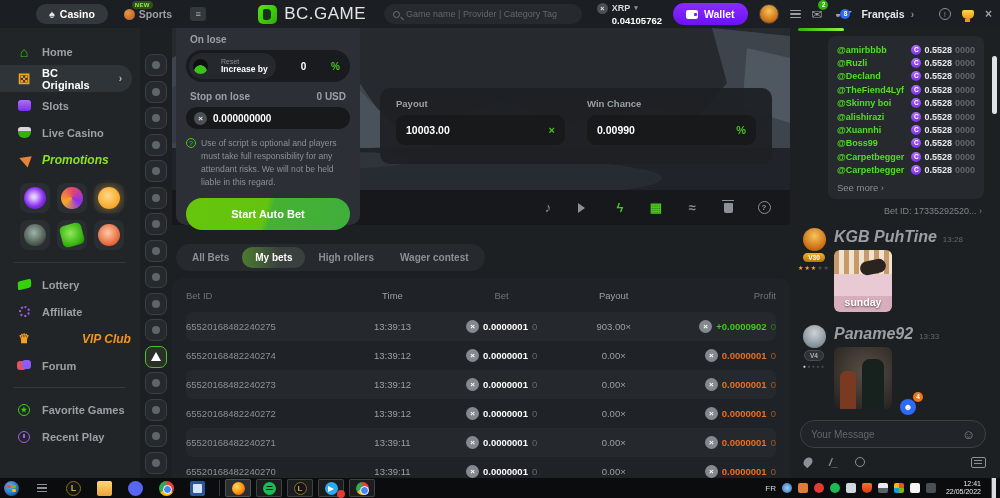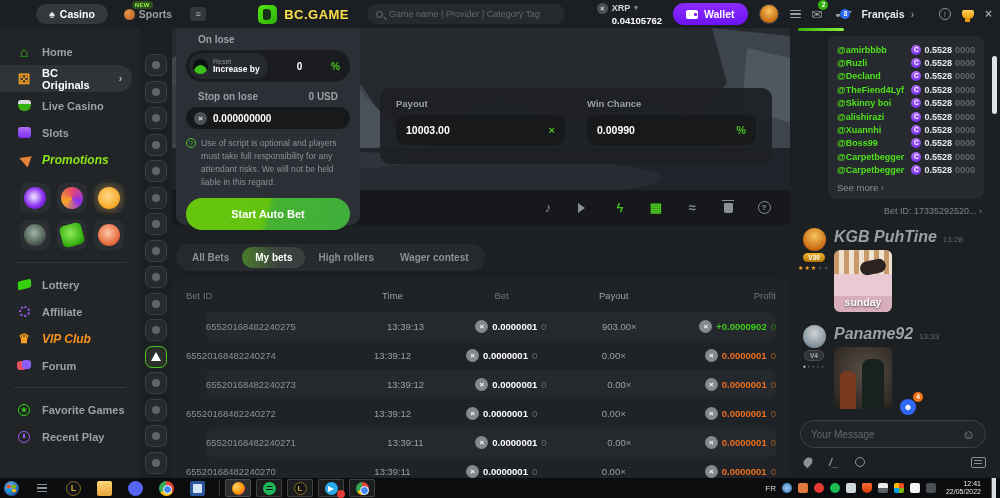--- a/index.html
+++ b/index.html
@@ -10,21 +10,21 @@
   .navbar { position:absolute; top:0; left:0; right:0; height:28px; background:#1b1e22; display:flex; align-items:center; z-index:30; }
   .pill-casino { margin-left:36px; display:flex; align-items:center; gap:5px; background:#33383c; border-radius:14px; padding:4px 13px; color:#fff; font-weight:bold; font-size:10.5px; }
   .spade { color:#e8eaec; font-size:11px; }
   .sports { margin-left:16px; display:flex; align-items:center; gap:4px; color:#9aa0a5; font-weight:bold; font-size:10.5px; position:relative; }
   .bball { width:11px; height:11px; border-radius:50%; background:radial-gradient(circle at 35% 35%, #e8964a, #b05a1e); }
   .newbadge { position:absolute; top:-7px; left:8px; background:#2f4d1d; color:#8df33c; font-size:6px; font-weight:bold; padding:1px 3px; border-radius:4px; letter-spacing:.3px; }
   .menu-sq { margin-left:18px; width:16px; height:14px; background:#33383c; border-radius:3px; color:#aeb4b9; font-size:9px; line-height:14px; text-align:center; }
   .logo { margin-left:52px; display:flex; align-items:center; gap:7px; }
   .logo-mark { width:19px; height:19px; border-radius:5px; background:linear-gradient(135deg,#53e80b,#2cb00a); position:relative; }
   .logo-mark::after { content:""; position:absolute; left:5px; top:4px; width:8px; height:11px; border-radius:2px 4px 4px 2px; background:#16321a; }
-  .logo-text { color:#fde047; font-weight:700; font-size:13px; letter-spacing:.5px; }
+  .logo-text { color:#e5e5e5; font-weight:400; font-size:17px; letter-spacing:.5px; }
   .search { margin-left:18px; width:198px; height:20px; background:#26292d; border-radius:11px; display:flex; align-items:center; padding:0 9px; gap:6px; }
   .mag { width:7px; height:7px; border:1.4px solid #6d747a; border-radius:50%; position:relative; flex:none; }
   .mag::after { content:""; position:absolute; left:6px; top:6px; width:4px; height:1.4px; background:#6d747a; transform:rotate(45deg); }
   .search input { background:transparent; border:none; outline:none; color:#9aa0a5; font-size:9px; width:100%; font-family:"Liberation Sans",sans-serif; }
   .search input::placeholder { color:#62686d; }
   .nav-right { margin-left:auto; margin-right:8px; display:flex; align-items:center; gap:11px; }
   .currency { display:flex; flex-direction:column; gap:1px; cursor:pointer; }
   .cur-row { display:flex; align-items:center; gap:4px; color:#d7dadc; font-size:9px; font-weight:bold; }
   .coin-x { width:11px; height:11px; border-radius:50%; background:#4a5055; color:#e8eaec; font-size:7px; line-height:11px; text-align:center; font-weight:bold; flex:none; }
   .caret { color:#8b9196; font-size:7px; }
@@ -57,21 +57,21 @@
   .side-item.active { background:#2f3438; border-radius:0 15px 15px 0; width:132px; color:#fff; }
   .side-item .grow { flex:1; }
   .side-item .chev { color:#b7bcc0; font-size:10px; margin-right:10px; }
   .s-ic { width:16px; height:16px; flex:none; display:flex; align-items:center; justify-content:center; font-size:13px; }
   .ic-home { color:#35d10e; font-size:14px; font-weight:bold; }
   .ic-dice { color:#f7a01d; font-size:14px; }
   .ic-slots { width:13px; height:11px; border-radius:3px; background:linear-gradient(180deg,#b06ef7,#7b2ff0); }
   .ic-live { width:13px; height:11px; border-radius:3px 3px 6px 6px; background:linear-gradient(180deg,#d9d9d9 40%,#35b10e 40%); }
   .ic-promo { width:0; height:0; border-top:6px solid transparent; border-bottom:6px solid transparent; border-right:11px solid #e8833a; transform:rotate(20deg); }
   .promo-label { color:#8ce31a; font-style:italic; font-weight:900; font-size:12px; }
-  .vip-label { color:#f7941d; font-style:italic; font-weight:900; font-size:12px; }
+  .vip-label { color:#f7941d; font-style:italic; font-weight:900; font-size:12px;margin-left:40px; }
   .ic-lottery { width:13px; height:9px; background:#35d10e; transform:skewX(-12deg) rotate(-14deg); border-radius:2px; }
   .ic-aff { width:11px; height:11px; border:2.5px dotted #a35ced; border-radius:50%; }
   .ic-crown { color:#f7a01d; font-size:13px; }
   .ic-forum { position:relative; width:14px; height:11px; }
   .ic-forum i { position:absolute; width:9px; height:9px; border-radius:3px; }
   .ic-forum i:first-child { left:0; top:1px; background:#e8505b; }
   .ic-forum i:last-child { right:0; top:0; background:#8b5cf6; }
   .ic-fair { width:13px; height:10px; background:linear-gradient(180deg,#8b9196 30%,#6b4fd0 30%); border-radius:2px; }
   .ic-fav { width:12px; height:12px; border:1.4px solid #35d10e; border-radius:50%; color:#35d10e; font-size:7px; line-height:10px; text-align:center; }
   .ic-recent { width:12px; height:12px; border:1.6px solid #a35ced; border-radius:50%; position:relative; }
@@ -100,23 +100,23 @@
   .footerbar { position:absolute; top:162px; left:0; right:0; height:35px; background:#16181b; display:flex; align-items:center; justify-content:flex-end; gap:20px; padding-right:18px; }
   .f-ic { color:#8b9196; font-size:13px; font-weight:bold; display:flex; align-items:center; justify-content:center; width:16px; cursor:pointer; }
   .f-ic.green { color:#49c520; }
   .speaker { width:0; height:0; border:5px solid transparent; border-right:7px solid #8b9196; transform:rotate(180deg); }
   .trash { width:9px; height:10px; background:#8b9196; border-radius:1px 1px 2px 2px; position:relative; }
   .trash::after { content:""; position:absolute; top:-3px; left:-1.5px; width:12px; height:1.8px; background:#8b9196; }
   .help { width:13px; height:13px; border:1.3px solid #8b9196; border-radius:50%; font-size:8px; line-height:11px; text-align:center; }
 
   
   .betpanel { position:absolute; left:4px; top:0; width:184px; height:197px; background:#2c3036; border-radius:0 0 10px 10px; padding:2px 10px 10px; z-index:5; }
-  .bp-label { color:#9aa0a5; font-size:10px; font-weight:bold; margin:4px 12px 5px; display:flex; justify-content:space-between; }
+  .bp-label { color:#9aa0a5; font-size:10px; font-weight:bold; margin:4px 4px 5px; display:flex; justify-content:space-between; }
   .toggle-row { height:32px; background:#191b1e; border-radius:16px; display:flex; align-items:center; padding:0 10px 0 3px; }
-  .knob { height:26px; background:#25282c; border-radius:13px; display:flex; align-items:center; gap:5px; padding:0 8px 0 4px; }
+  .knob { height:26px; background:#25282c; border-radius:13px; display:flex; align-items:center; gap:13px; padding:0 8px 0 4px; }
   .knob-circle { width:15px; height:15px; border-radius:50%; background:radial-gradient(circle at 50% 85%, #3bc117 42%, #0d0f10 46%); flex:none; }
   .knob-txt { display:flex; flex-direction:column; line-height:1.05; }
   .knob-txt .t1 { color:#8b9196; font-size:7px; }
   .knob-txt .t2 { color:#fff; font-size:8.5px; font-weight:bold; }
   .tog-val { flex:1; text-align:center; color:#fff; font-size:10px; font-weight:bold; }
   .tog-unit { color:#49c520; font-size:10px; font-weight:bold; }
   .bp-input { height:22px; background:#17191b; border-radius:11px; display:flex; align-items:center; gap:6px; padding:0 8px; }
   .bp-input .coin-x { width:13px; height:13px; line-height:13px; font-size:8px; }
   .bp-input b { color:#fff; font-size:10px; }
   .notice { display:flex; gap:5px; margin-top:8px; }
@@ -135,21 +135,21 @@
 
   
   .tabs { position:absolute; top:216px; left:4px; display:inline-flex; background:#26292d; border-radius:15px; padding:3px; }
   .tab { padding:5px 13px; border-radius:12px; color:#8b9196; font-size:10px; font-weight:bold; cursor:pointer; }
   .tab.active { color:#fff; background:linear-gradient(90deg,#4b7c2e 0%,#3a403e 60%); }
 
   
   .bets-table { position:absolute; top:250px; left:0; right:0; bottom:-10px; background:#1f2226; border-radius:10px 10px 0 0; padding:0 14px; overflow:hidden; }
   .trow { display:flex; align-items:center; height:29px; font-size:9.5px; }
   .trow.head { height:34px; color:#6f767c; }
-  .trow.stripe { background:#25282c; border-radius:6px;margin-left:20px; }
+  .trow.stripe { background:#25282c; border-radius:6px; }
   .c-id { width:28%; color:#8b9196; }
   .trow.head .c-id { color:#6f767c; }
   .c-time { width:14%; text-align:center; color:#9aa0a5; }
   .c-bet { width:23%; display:flex; align-items:center; justify-content:center; gap:4px; }
   .c-pay { width:15%; text-align:center; color:#9aa0a5; }
   .c-profit { width:20%; display:flex; align-items:center; justify-content:flex-end; gap:4px; }
   .c-bet b { color:#fff; }
   .dim { color:#62686d; }
   .win { color:#3ecb1a; font-weight:bold; }
   .win-dim { color:#2c7d1a; }
@@ -313,29 +313,29 @@
       <span>Home</span>
     </div>
     <div class="side-item active">
       <span class="s-ic ic-dice">⚄</span>
       <span>BC Originals</span>
       <span class="grow"></span>
       <span class="chev">›</span>
     </div>
     <div class="side-item">
       <span class="s-ic">
+          <span class="ic-slots"></span>
+        </span>
+      <span>Slots</span>
+    </div>
+    <div class="side-item">
+      <span class="s-ic">
           <span class="ic-live"></span>
         </span>
       <span>Live Casino</span>
-    </div>
-    <div class="side-item">
-      <span class="s-ic">
-          <span class="ic-slots"></span>
-        </span>
-      <span>Slots</span>
     </div>
     <div class="side-item">
       <span class="s-ic">
           <span class="ic-promo"></span>
         </span>
       <span class="promo-label">Promotions</span>
     </div>
     <div class="promo-grid">
       <div class="ptile pt1">
           <span></span>

